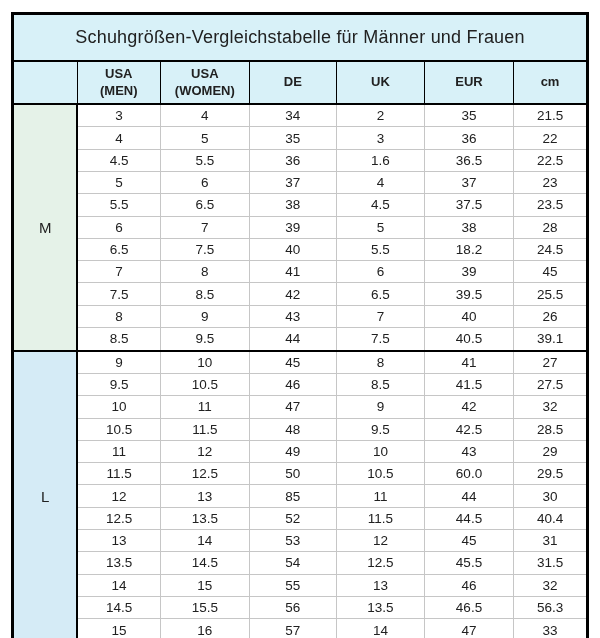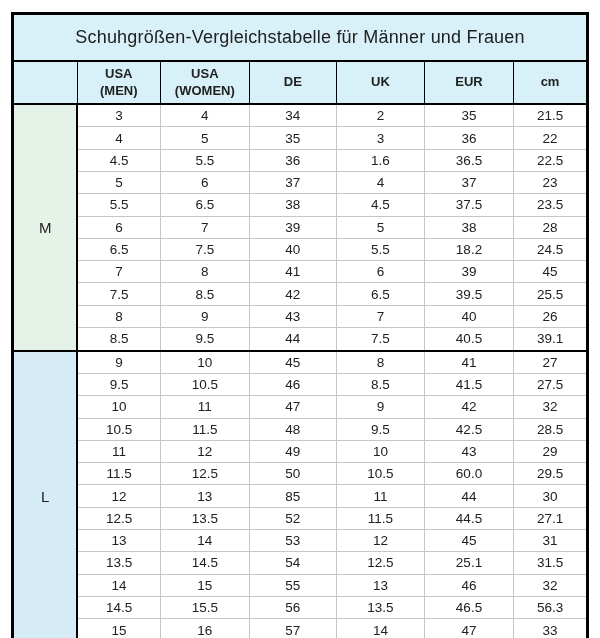--- a/index.html
+++ b/index.html
@@ -240,36 +240,36 @@
           <td class="data-cell">11</td>
           <td class="data-cell">44</td>
           <td class="data-cell">30</td>
         </tr>
         <tr>
           <td class="data-cell">12.5</td>
           <td class="data-cell">13.5</td>
           <td class="data-cell">52</td>
           <td class="data-cell">11.5</td>
           <td class="data-cell">44.5</td>
-          <td class="data-cell">27.1</td>
+          <td class="data-cell">40.4</td>
         </tr>
         <tr>
           <td class="data-cell">13</td>
           <td class="data-cell">14</td>
           <td class="data-cell">53</td>
           <td class="data-cell">12</td>
           <td class="data-cell">45</td>
           <td class="data-cell">31</td>
         </tr>
         <tr>
           <td class="data-cell">13.5</td>
           <td class="data-cell">14.5</td>
           <td class="data-cell">54</td>
           <td class="data-cell">12.5</td>
-          <td class="data-cell">25.1</td>
+          <td class="data-cell">45.5</td>
           <td class="data-cell">31.5</td>
         </tr>
         <tr>
           <td class="data-cell">14</td>
           <td class="data-cell">15</td>
           <td class="data-cell">55</td>
           <td class="data-cell">13</td>
           <td class="data-cell">46</td>
           <td class="data-cell">32</td>
         </tr>

